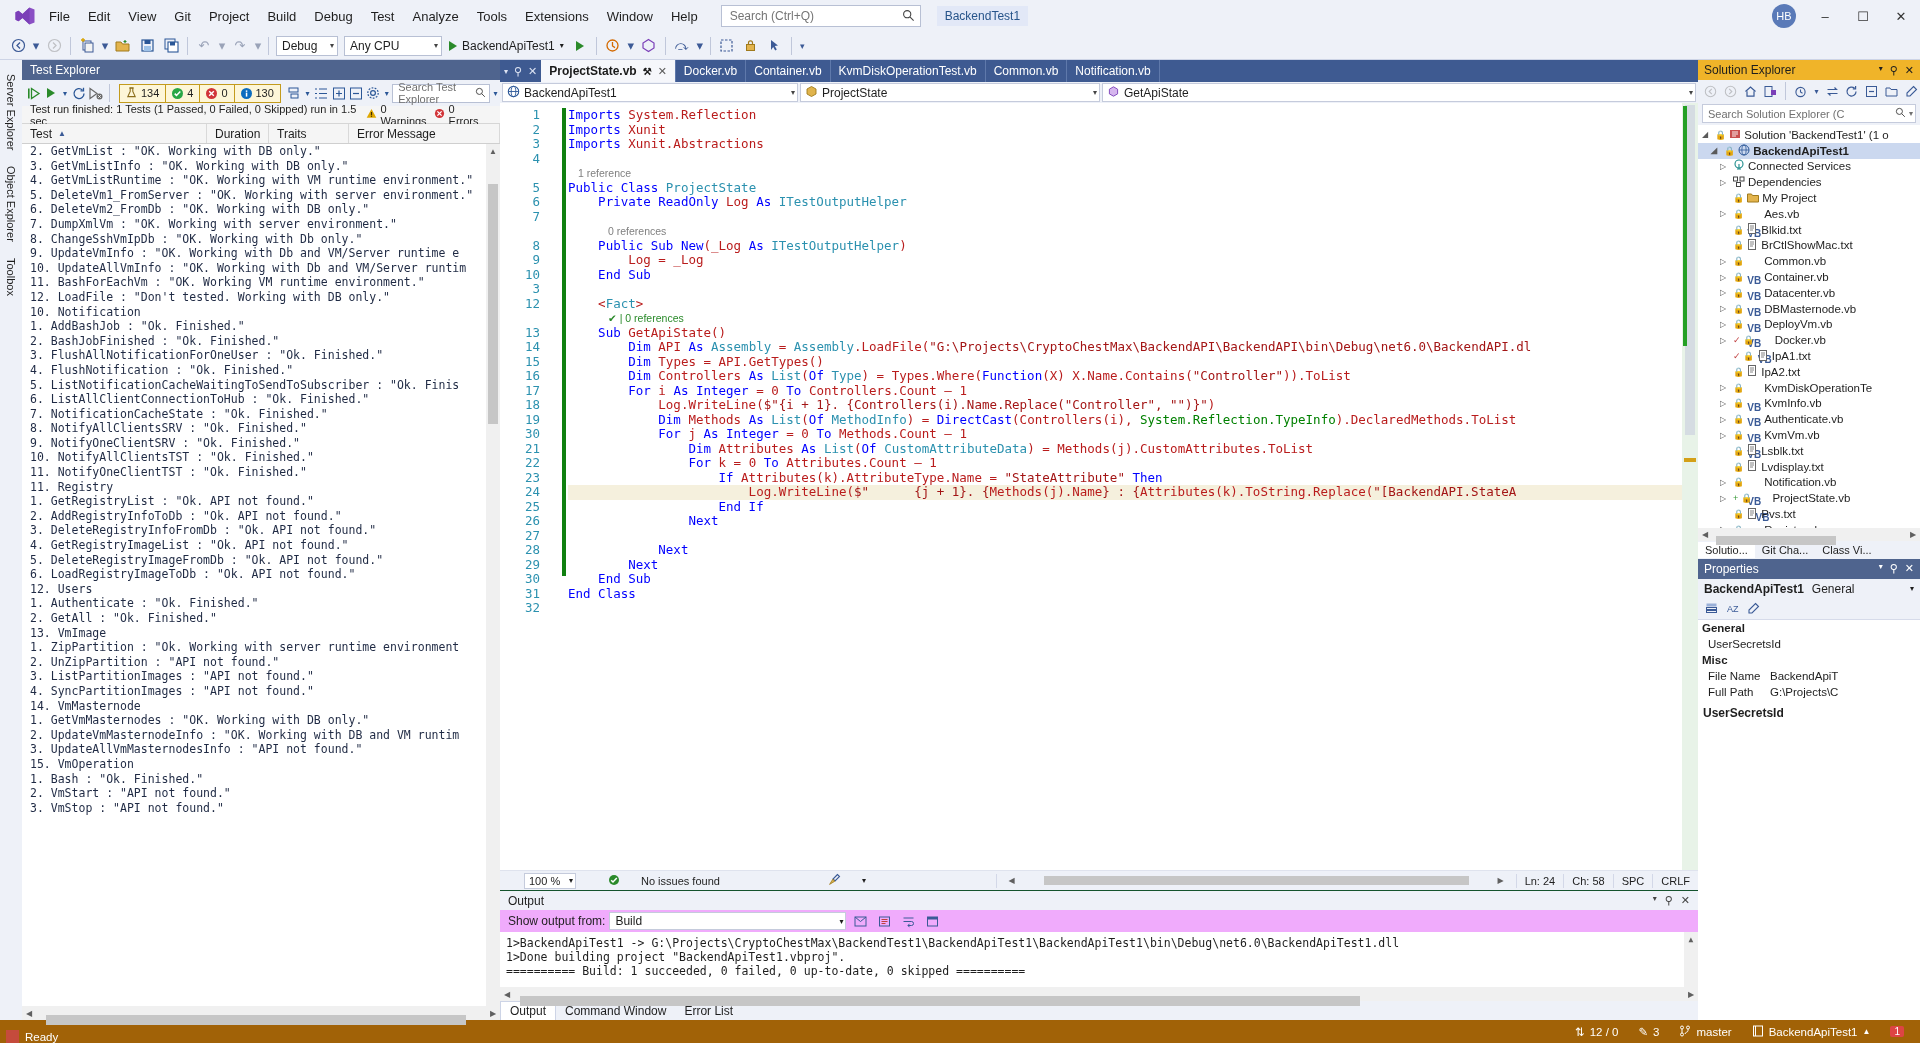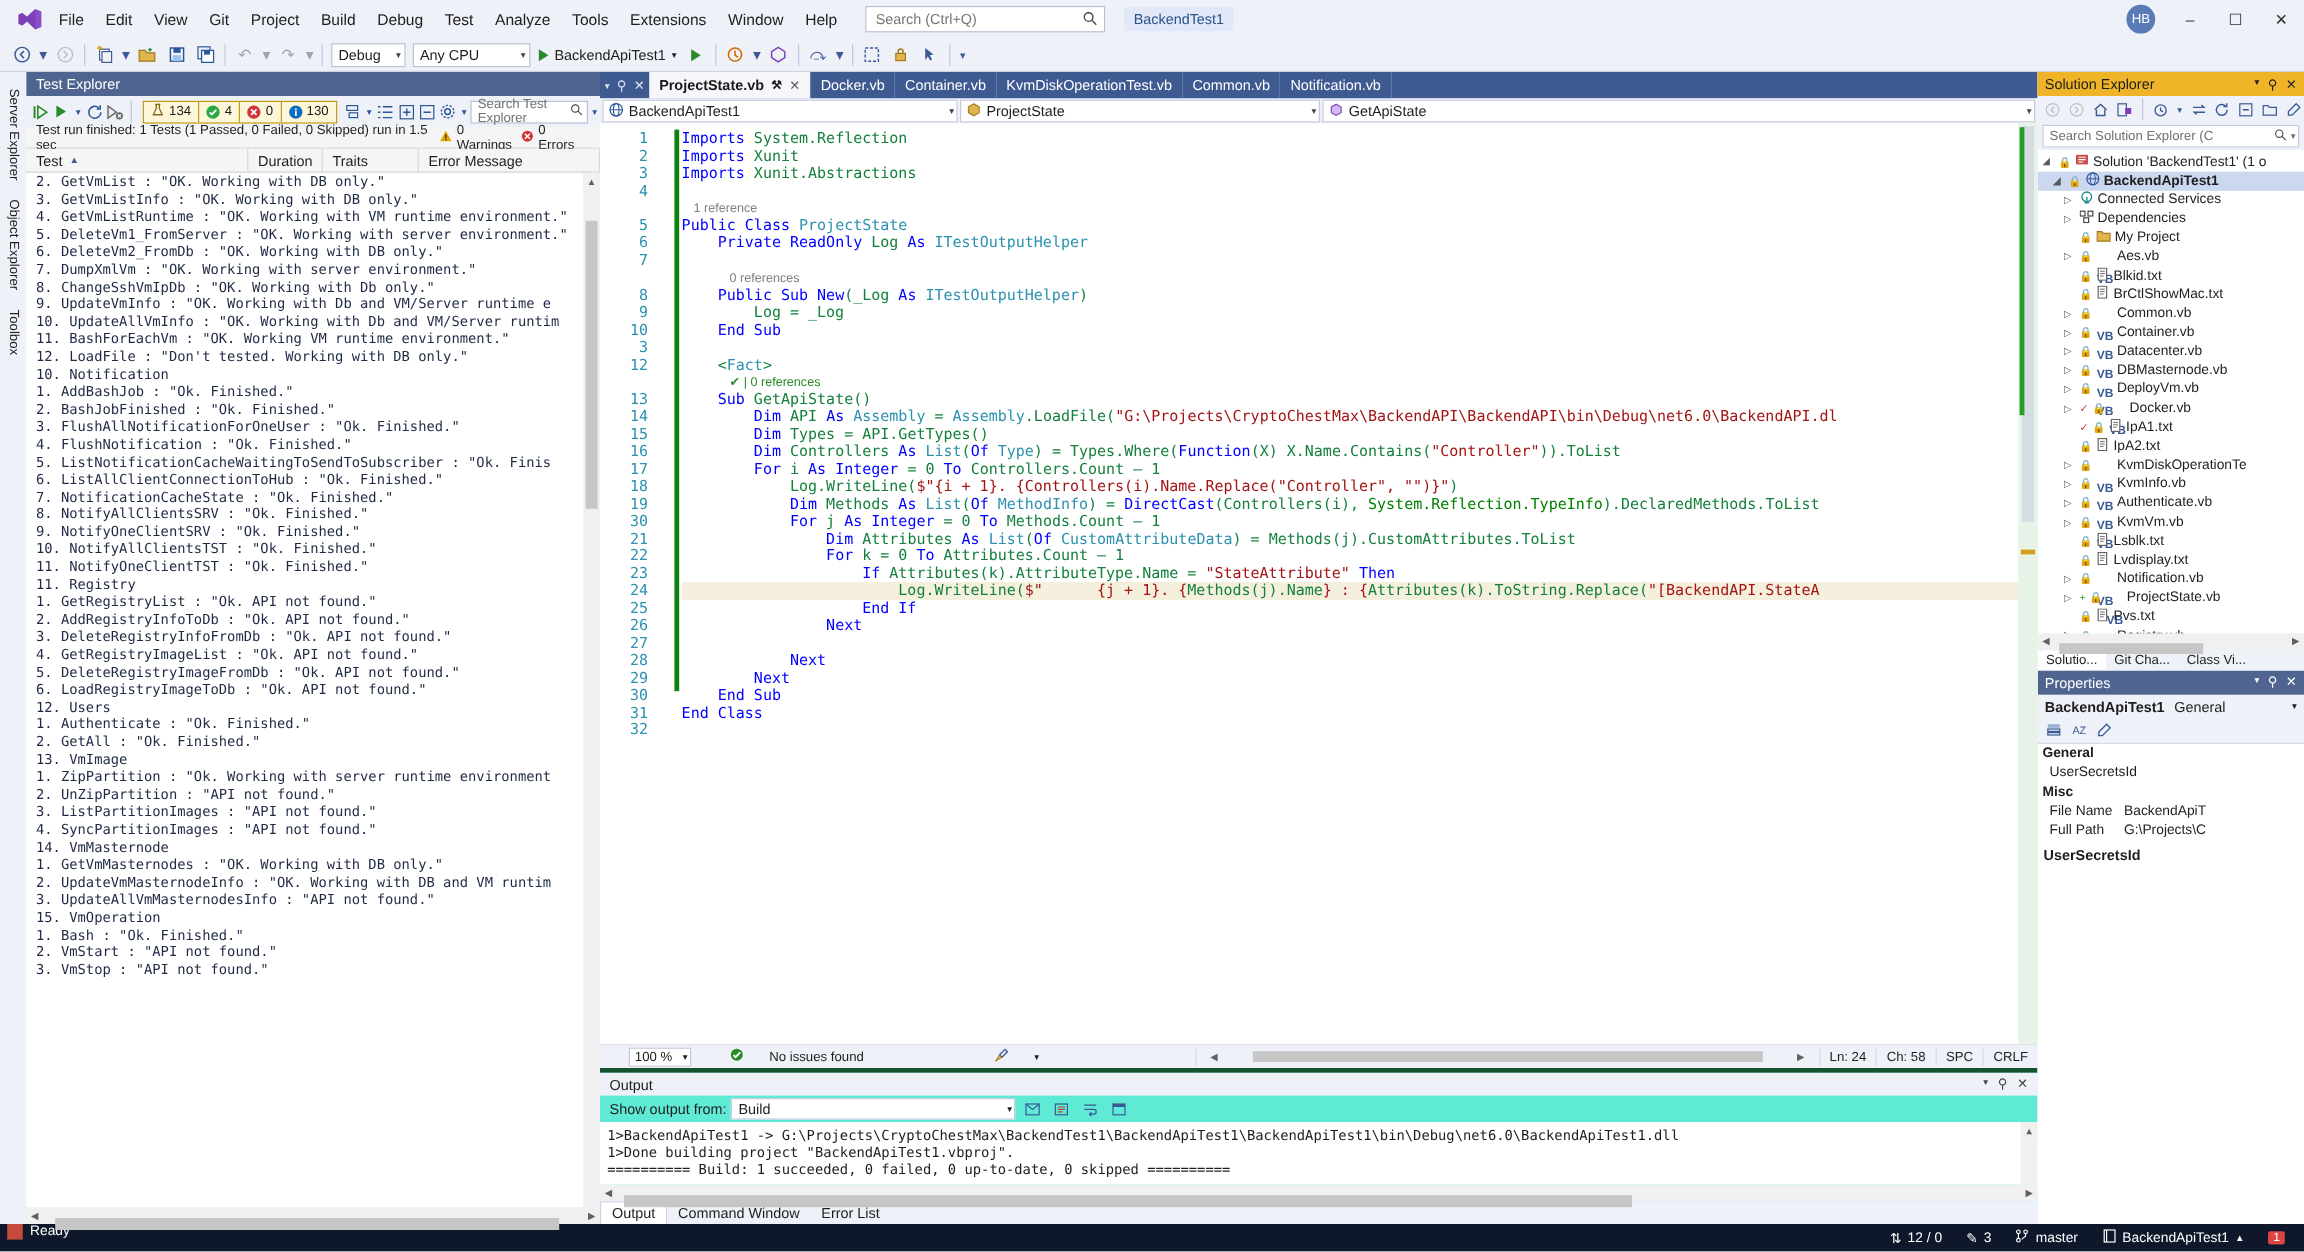--- a/index.html
+++ b/index.html
@@ -90,33 +90,33 @@
   .editor { flex:1; display:flex; min-width:0; position:relative; overflow:hidden;}
   .gutter { width:46px; flex:0 0 46px; background:#fff; text-align:right; padding-right:6px; color:#2b91af; font-size:12.5px;
             font-family:"DejaVu Sans Mono", monospace; padding-top:5px;}
   .gline{height:14.5px; line-height:14.5px;}
   .glyphcol { width:22px; flex:0 0 22px; background:#fff; padding-top:5px; position:relative;}
   .changebar{ position:absolute; left:16px; top:5px; width:4px; background:#108010;}
   .code { flex:1; padding-top:5px; font-family:"DejaVu Sans Mono", monospace; font-size:12.5px; line-height:14.5px;
           white-space:pre; overflow:hidden; position:relative;}
   .code .ln { height:14.5px; }
   .kw{color:#0000ff;} .typ{color:#2b91af;} .str{color:#a31515;} .cmt{color:#008000;}
-  .plain{color:#15803d;} .ref{color:#808080; font-size:10.5px; font-family:"Liberation Sans",sans-serif;}
+  .plain{color:#b91c1c;} .ref{color:#808080; font-size:10.5px; font-family:"Liberation Sans",sans-serif;}
   .editor-vscroll { width:16px; background:#f0f0f0; flex:0 0 16px; position:relative;}
   .ev-thumb{position:absolute;left:3px;width:10px;background:#c6c6c6;}
   .ev-mark{position:absolute;left:2px;width:12px;height:3px;background:#2a8a2a;}
 
   .edstatus { height:20px; background:#eef1f8; display:flex; align-items:center; flex:0 0 20px; font-size:11px; gap:0; border-top:1px solid #dfe3ee;}
   .zoombox{width:52px;height:16px;background:#fff;border:1px solid #c5cbdc;display:flex;align-items:center;justify-content:space-between;padding:0 2px 0 4px;margin:0 24px;}
   .eds-item{padding:0 8px;display:flex;align-items:center;gap:21px;}
   .eds-right{margin-left:auto;display:flex;}
   .eds-right .eds-item{border-left:1px solid #d3d8e8;}
 
   
-  .output-pane { height:130px; flex:0 0 130px; display:flex; flex-direction:column; background:#5eead4; border-top:4px solid #14532d;}
+  .output-pane { height:130px; flex:0 0 130px; display:flex; flex-direction:column; background:#f0abfc; border-top:1px solid #14532d;}
   .op-head { height:19px; display:flex; align-items:center; background:#eef1f8; padding-left:8px; font-size:12px;}
   .op-head .ctl { margin-left:auto; display:flex; gap:8px; padding-right:8px; color:#444; font-size:11px;}
   .op-toolbar{ height:22px; display:flex; align-items:center; gap:4px; padding-left:6px;}
   .op-combo{height:18px;background:#fff;border:1px solid #c5cbdc;width:237px;display:flex;align-items:center;padding:0 2px 0 5px;font-size:12px;}
   .op-body{flex:1; background:#fff; font-family:"DejaVu Sans Mono",monospace; font-size:11.5px; padding:4px 6px; overflow:hidden; position:relative;}
   .op-body .oline{height:14px; white-space:pre;}
   .op-hscroll{height:14px;background:#f0f0f0;display:flex;align-items:center;}
   .op-tabs{height:19px;display:flex;align-items:center;gap:0;background:#eef1f8;}
   .op-tab{padding:2px 9px;font-size:12px;color:#1e1e1e;}
   .op-tab.active{background:#fff;border-top:1px solid #cdd4e6;border-left:1px solid #cdd4e6;border-right:1px solid #cdd4e6;}
@@ -143,21 +143,21 @@
   .prop-sub{height:20px;display:flex;align-items:center;font-size:12px;padding-left:6px;gap:8px;background:#eef1f8;}
   .prop-toolbar{height:21px;display:flex;align-items:center;gap:2px;padding-left:4px;background:#eef1f8;border-bottom:1px solid #d6dbea;}
   .prop-body{flex:1;background:#fff;font-size:11.5px;overflow:hidden;}
   .prop-cat{font-weight:bold;padding:2px 4px;}
   .prop-row{display:flex;height:16px;align-items:center;padding-left:10px;}
   .prop-row .k{width:62px;color:#1e1e1e;}
   .prop-row .v{flex:1;color:#1e1e1e;overflow:hidden;white-space:nowrap;}
   .prop-desc{padding:6px 5px;font-weight:bold;font-size:12px;}
 
   
-  .statusbar{height:23px;flex:0 0 23px;background:#0f172a;color:#fff;display:flex;align-items:flex-start;font-size:11.5px;}
+  .statusbar{height:23px;flex:0 0 23px;background:#a16207;color:#fff;display:flex;align-items:flex-end;font-size:11.5px;}
   .sb-ready{display:flex;align-items:center;gap:6px;padding-left:6px;}
   .sb-sq{width:13px;height:13px;background:#c54b3c;}
   .sb-right{margin-left:auto;display:flex;align-items:center;gap:0;}
   .sb-cell{padding:0 10px;display:flex;align-items:center;gap:5px;height:23px;}
   .notif-badge{background:#d44;color:#fff;border-radius:2px;padding:0 4px;margin-right:6px;font-size:10px;}
 </style>
 </head>
 <body>
 
 <div class="vs-root">

